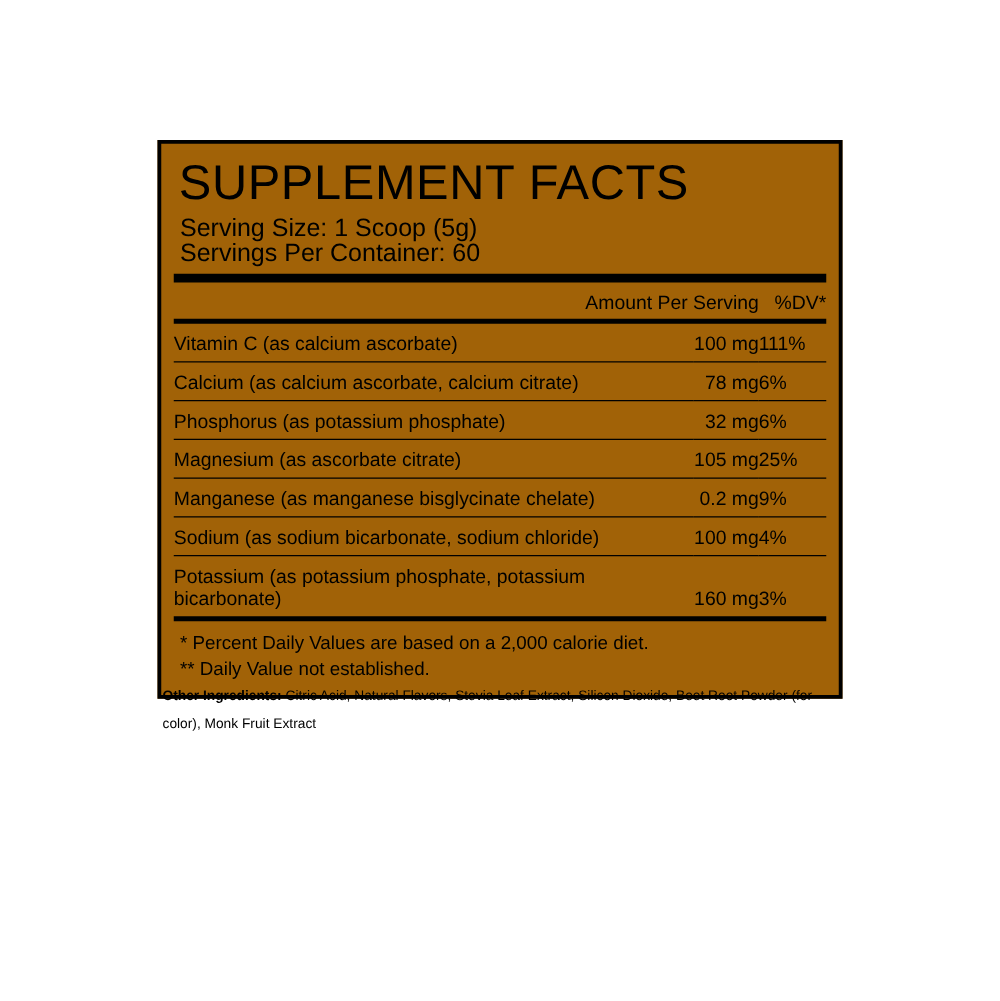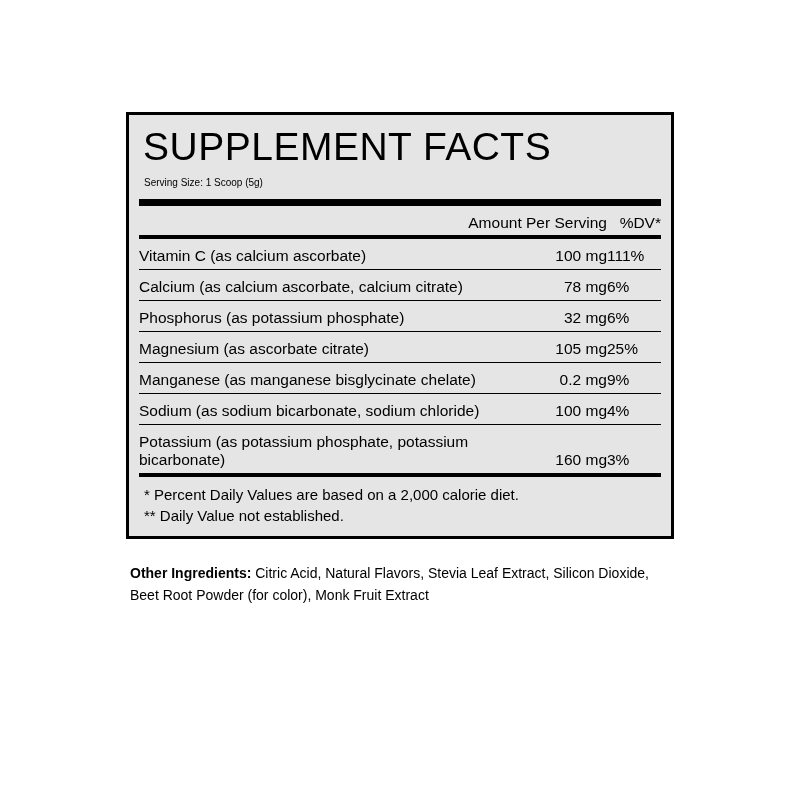--- a/index.html
+++ b/index.html
@@ -20,32 +20,32 @@
     height: 801px;
   }
   .panel {
     position: absolute;
     left: 126px;
     top: 112px;
     width: 548px;
     box-sizing: border-box;
     border: 3px solid #000000;
     padding: 10px 10px 10px 10px;
-    background: #e5e5e5;
+    background: #a16207;
   }
   .title {
     font-size: 39px;
     line-height: 44px;
     font-weight: 400;
     letter-spacing: 0.5px;
     padding-left: 4px;
     margin-bottom: 4px;
   }
   .serving-line {
-    font-size: 10px;
+    font-size: 20px;
     line-height: 20px;
     padding-left: 5px;
   }
   .rule-thick {
     border-bottom: 7px solid #000000;
     margin-top: 6px;
   }
   .rule-medium {
     border-bottom: 4px solid #000000;
   }
@@ -99,38 +99,38 @@
     padding-left: 5px;
     padding-top: 7px;
     font-size: 15px;
     line-height: 21px;
   }
   .other-ingredients {
     position: absolute;
     left: 130px;
     top: 546px;
     width: 520px;
-    font-size: 14px;
+    font-size: 11px;
     line-height: 22px;
-    margin-top: 16px;
   }
   .oi-label {
     font-weight: bold;
   }
 </style>
 </head>
 <body>
 
 <div class="page">
 
   <div class="panel">
 
     <div class="title">SUPPLEMENT FACTS</div>
 
     <div class="serving-line">Serving Size: 1 Scoop (5g)</div>
+    <div class="serving-line">Servings Per Container: 60</div>
 
     <div class="rule-thick"></div>
 
     <table class="facts">
       <thead>
         <tr>
           <th class="head-blank"></th>
           <th class="amount-head">Amount Per Serving</th>
           <th class="dv-head">%DV*</th>
         </tr>

